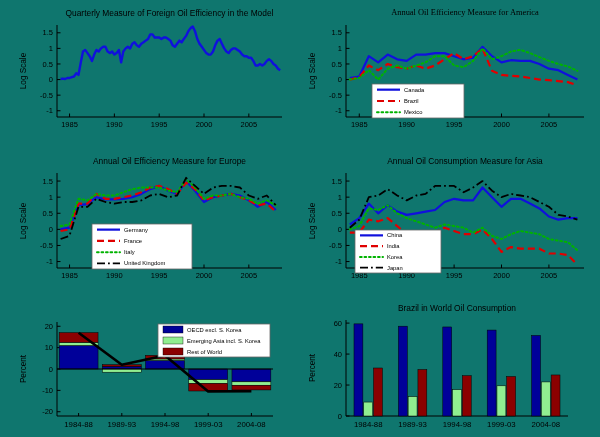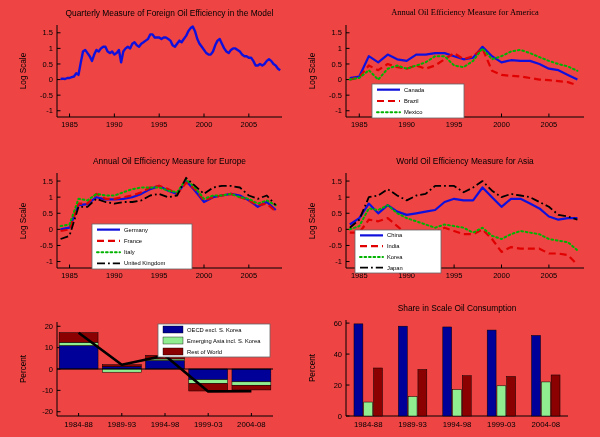--- a/index.html
+++ b/index.html
@@ -1,16 +1,16 @@
 <!DOCTYPE html>
 <html><head>
 <meta charset="utf-8">
 <style>
   html,body{margin:0;padding:0;background:#fff;}
-  #figure{position:relative;width:600px;height:437px;background:#ef4444;overflow:hidden;
+  #figure{position:relative;width:600px;height:437px;background:#0f766e;overflow:hidden;
           font-family:"Liberation Sans",sans-serif;}
   .panel{position:absolute;width:300px;height:145px;}
   .p0{left:0;top:0}.p1{left:300px;top:0}.p2{left:0;top:145px}.p3{left:300px;top:145px}
   .p4{left:0;top:290px;height:147px}.p5{left:300px;top:290px;height:147px}
   .ctitle{position:absolute;margin:0;font-size:8.4px;font-weight:400;color:#000;
           white-space:nowrap;transform:translateX(-50%);}
   .ylab{position:absolute;font-size:8.2px;color:#000;white-space:nowrap;
         transform:translate(-50%,-50%) rotate(-90deg);}
   svg.plot{position:absolute;left:0;top:0;}
   svg text{font-family:"Liberation Sans",sans-serif;}
@@ -131,21 +131,21 @@
         <line x1="97" y1="95.875" x2="120" y2="95.875" stroke="#e00000" stroke-width="2.2" stroke-dasharray="7,4" stroke-linecap="butt"></line>
         <text x="124" y="97.875" font-size="5.8" fill="#000">France</text>
         <line x1="97" y1="107.125" x2="120" y2="107.125" stroke="#00b300" stroke-width="2" stroke-dasharray="1.7,2.8" stroke-linecap="round"></line>
         <text x="124" y="109.125" font-size="5.8" fill="#000">Italy</text>
         <line x1="97" y1="118.375" x2="120" y2="118.375" stroke="#000000" stroke-width="1.8" stroke-dasharray="8,3,1.8,3" stroke-linecap="butt"></line>
         <text x="124" y="120.375" font-size="5.8" fill="#000">United Kingdom</text>
       </svg>
   </section>
 
   <section class="panel p3">
-    <h3 class="ctitle" style="left: 165px; top: 11px;">World Oil Efficiency Measure for Asia</h3>
+    <h3 class="ctitle" style="left: 165px; top: 11px;">Annual Oil Consumption Measure for Asia</h3>
     <div class="ylab" style="left: 12px; top: 75.5px;">Log Scale</div>
     <svg class="plot" width="300" height="145" viewBox="0 0 300 145">
         <line x1="46" y1="28" x2="46" y2="123" stroke="#000" stroke-width="1"></line>
         <line x1="46" y1="123" x2="284" y2="123" stroke="#000" stroke-width="1"></line>
         <line x1="46" y1="116.5593220338983" x2="49.5" y2="116.5593220338983" stroke="#000" stroke-width="1"></line>
         <text x="42" y="119.15932203389829" text-anchor="end" font-size="7.5" fill="#000">-1</text>
         <line x1="46" y1="100.45762711864407" x2="49.5" y2="100.45762711864407" stroke="#000" stroke-width="1"></line>
         <text x="42" y="103.05762711864406" text-anchor="end" font-size="7.5" fill="#000">-0.5</text>
         <line x1="46" y1="84.35593220338983" x2="49.5" y2="84.35593220338983" stroke="#000" stroke-width="1"></line>
         <text x="42" y="86.95593220338982" text-anchor="end" font-size="7.5" fill="#000">0</text>
@@ -227,21 +227,21 @@
         <rect x="163" y="36" width="20" height="7" fill="#000099" stroke="#000" stroke-width="0.4"></rect>
         <text x="187" y="41.5" font-size="5.8" fill="#000">OECD excl. S. Korea</text>
         <rect x="163" y="47" width="20" height="7" fill="#90ee90" stroke="#000" stroke-width="0.4"></rect>
         <text x="187" y="52.5" font-size="5.8" fill="#000">Emerging Asia incl. S. Korea</text>
         <rect x="163" y="58" width="20" height="7" fill="#8b0000" stroke="#000" stroke-width="0.4"></rect>
         <text x="187" y="63.5" font-size="5.8" fill="#000">Rest of World</text>
       </svg>
   </section>
 
   <section class="panel p5">
-    <h3 class="ctitle" style="left: 157px; top: 13px;">Share in Scale Oil Consumption</h3>
+    <h3 class="ctitle" style="left: 157px; top: 13px;">Brazil in World Oil Consumption</h3>
     <div class="ylab" style="left: 12px; top: 78px;">Percent</div>
     <svg class="plot" width="300" height="147" viewBox="0 0 300 147">
         <line x1="46" y1="30" x2="46" y2="126" stroke="#000" stroke-width="1"></line>
         <line x1="46" y1="126" x2="268" y2="126" stroke="#000" stroke-width="1"></line>
         <line x1="46" y1="126" x2="49.5" y2="126" stroke="#000" stroke-width="1"></line>
         <text x="42" y="128.6" text-anchor="end" font-size="7.5" fill="#000">0</text>
         <line x1="46" y1="95.03225806451613" x2="49.5" y2="95.03225806451613" stroke="#000" stroke-width="1"></line>
         <text x="42" y="97.63225806451612" text-anchor="end" font-size="7.5" fill="#000">20</text>
         <line x1="46" y1="64.06451612903226" x2="49.5" y2="64.06451612903226" stroke="#000" stroke-width="1"></line>
         <text x="42" y="66.66451612903225" text-anchor="end" font-size="7.5" fill="#000">40</text>

